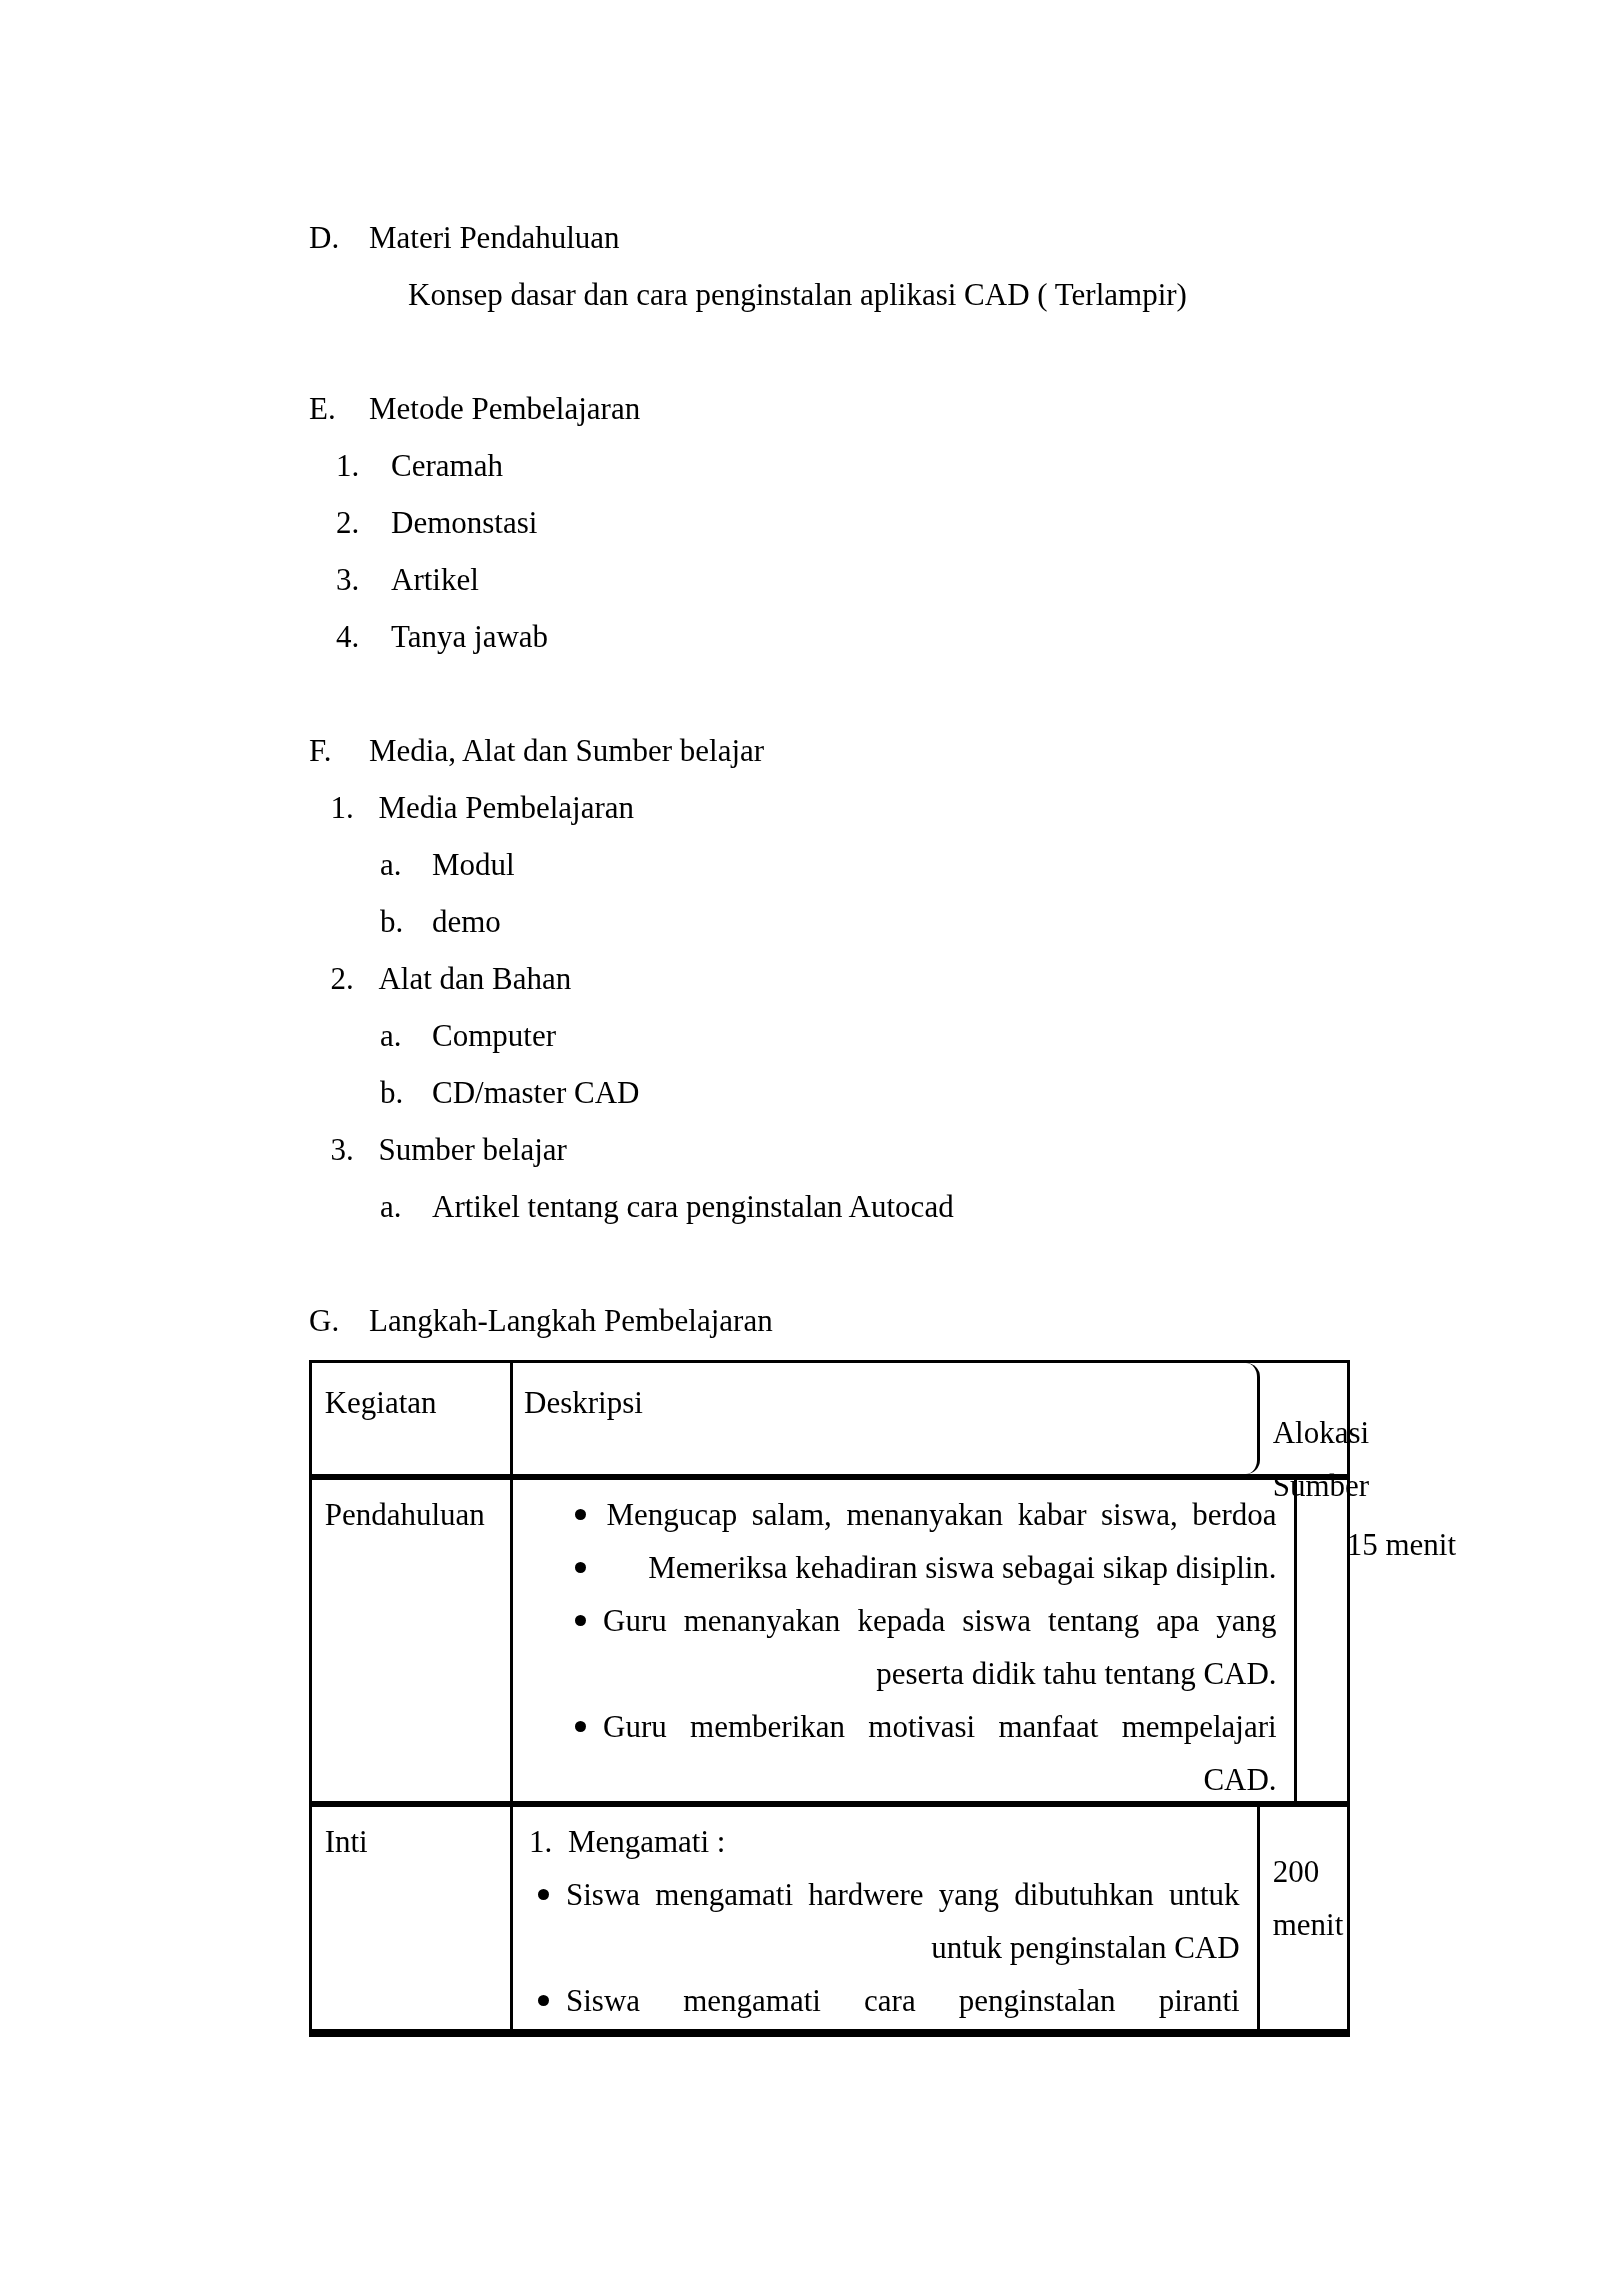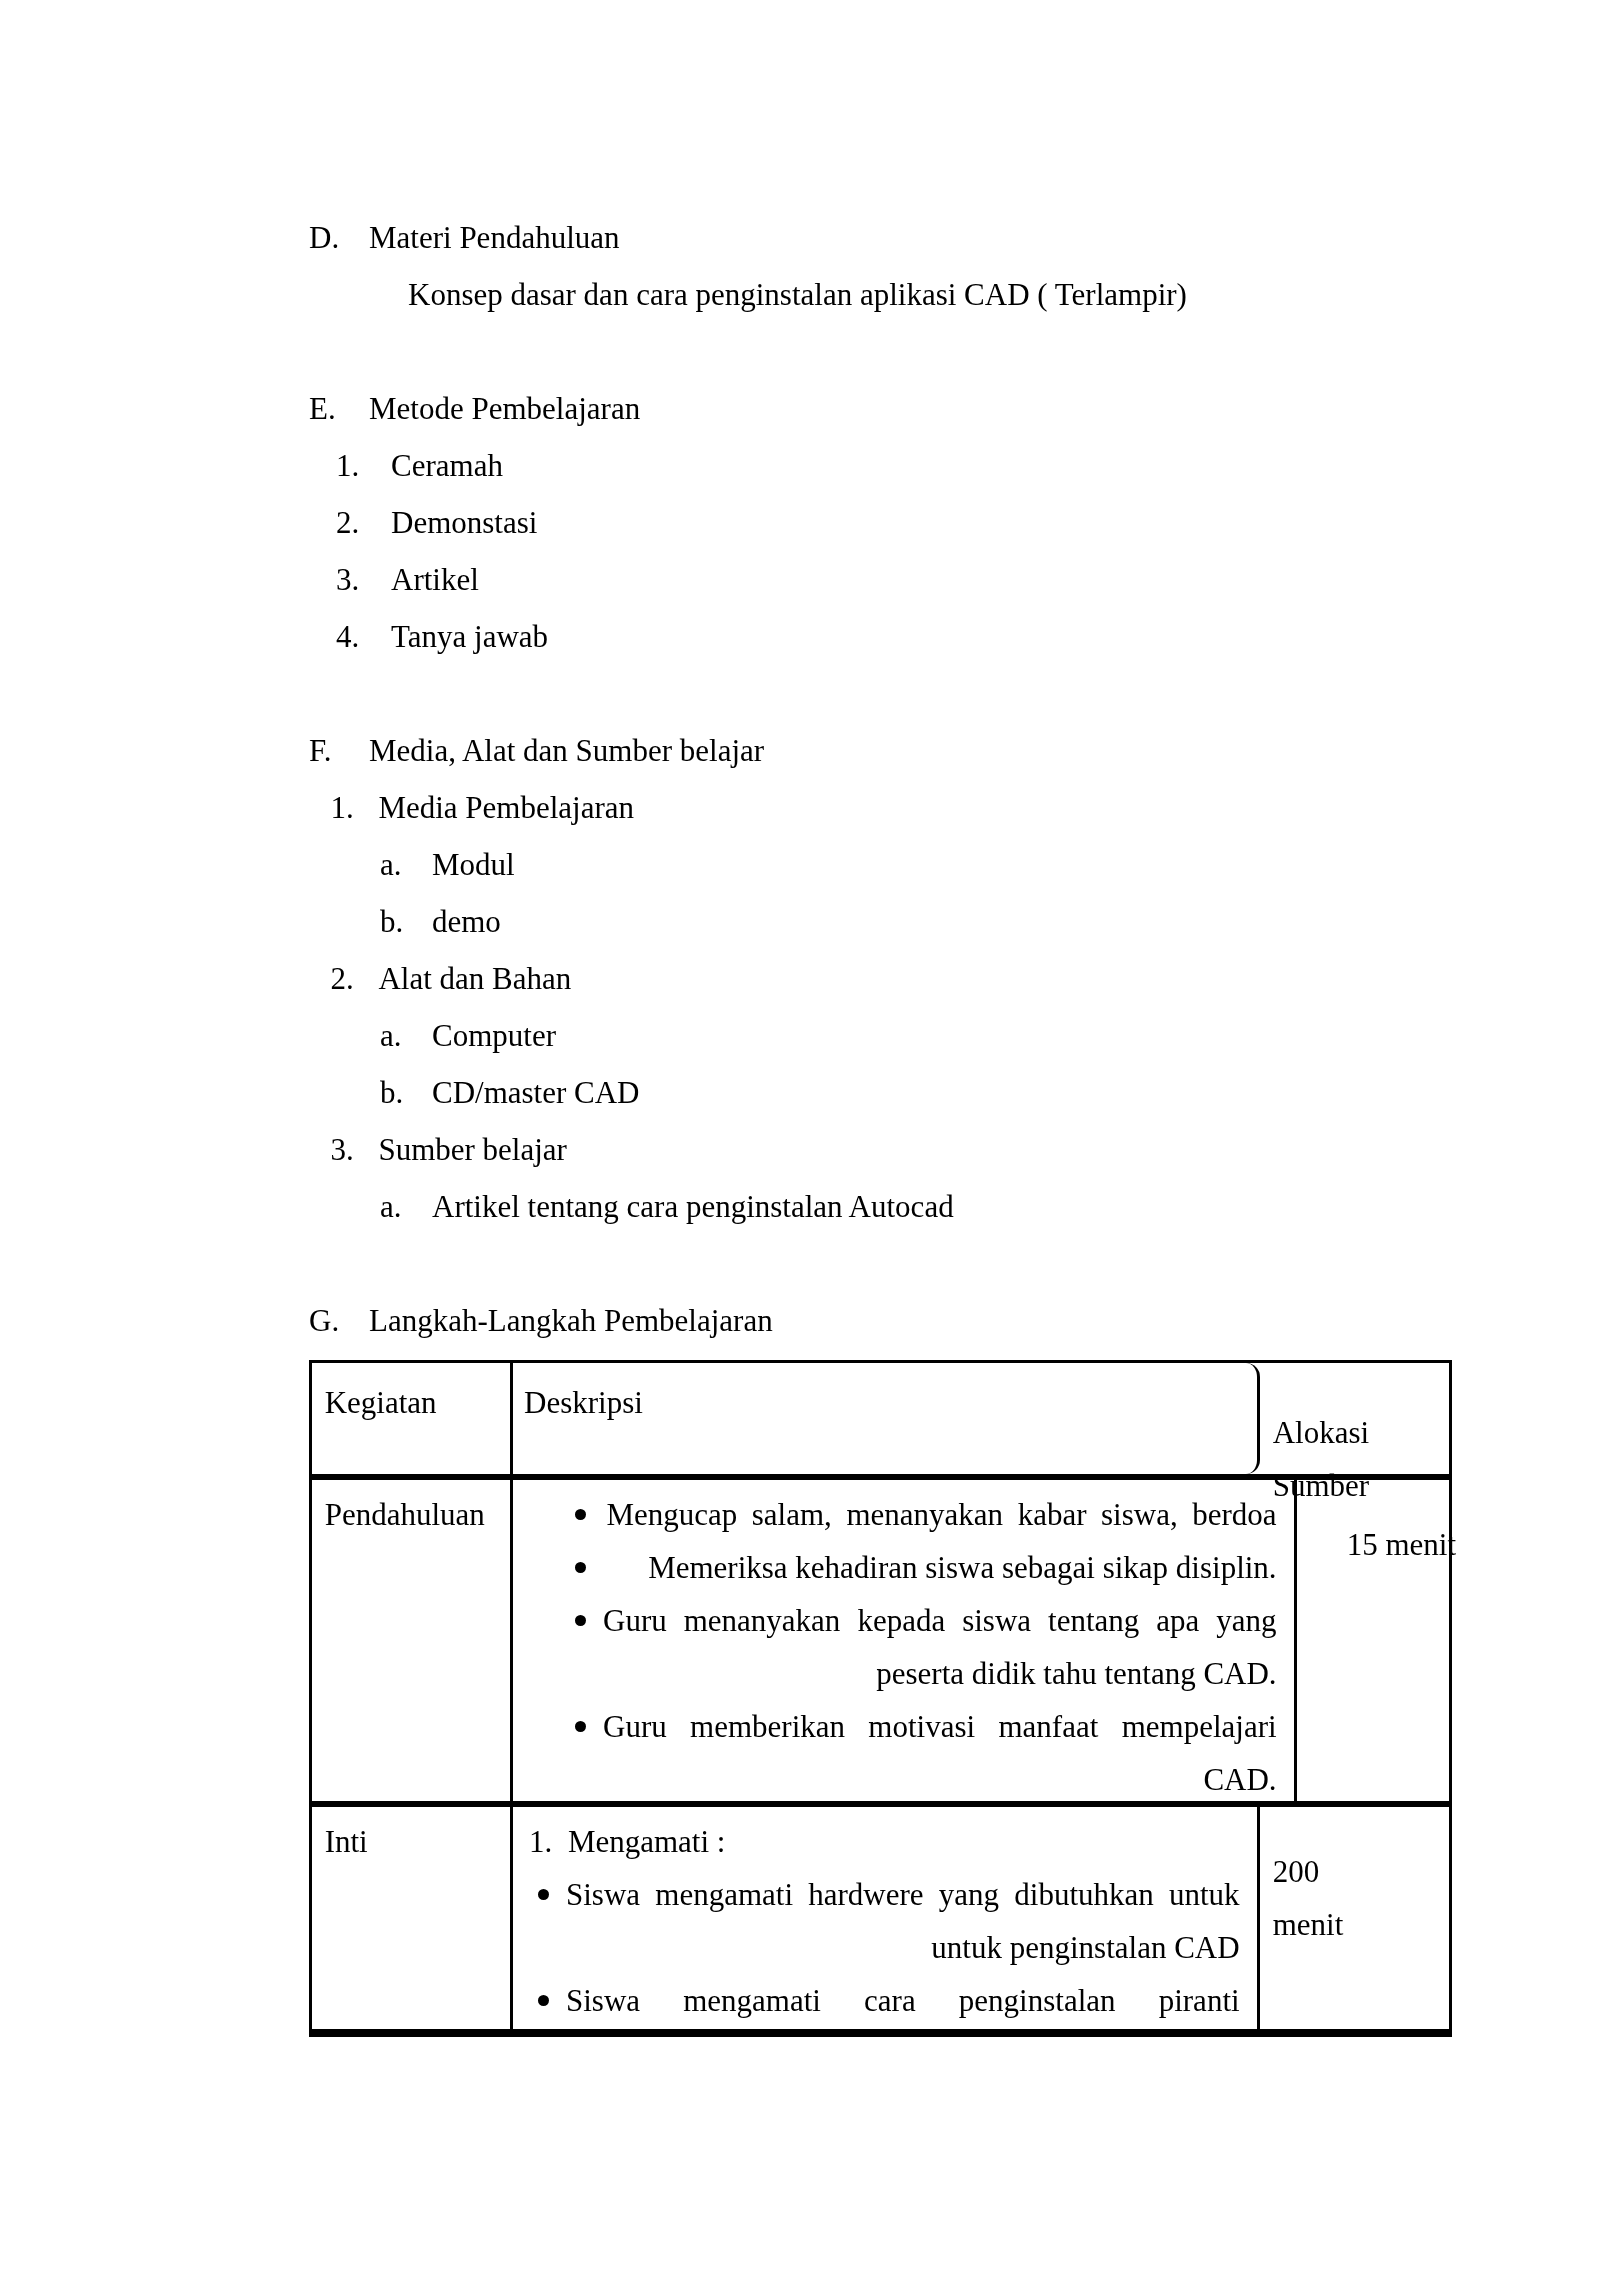--- a/index.html
+++ b/index.html
@@ -34,21 +34,21 @@
 
   
   .f-li { display:flex; margin-left:21.4px; }
   .f-num { width:48px; flex:0 0 48px; }
   .sub-li { display:flex; margin-left:71px; }
   .s-num { width:52px; flex:0 0 52px; }
 
   
   .tbl {
     margin-top:11px;
-    width:1143px;
+    width:1041px;
     border:3.2px solid #000;
     border-bottom:8px solid #000;
     line-height:53px;
   }
   .trow { display:flex; }
   .thead { height:117px; border-bottom:6.3px solid #000; }
   .r1 { height:327px; border-bottom:6.3px solid #000;gap:37px; }
   .r2 { height:222px; overflow:hidden; }
   .c1 { width:201px; flex:0 0 201px; border-right:3.2px solid #000; padding:8px 0 0 12.7px; }
   .c2 { width:747px; flex:0 0 747px; border-right:3.2px solid #000; padding:8px 17.4px 0 23px; }

